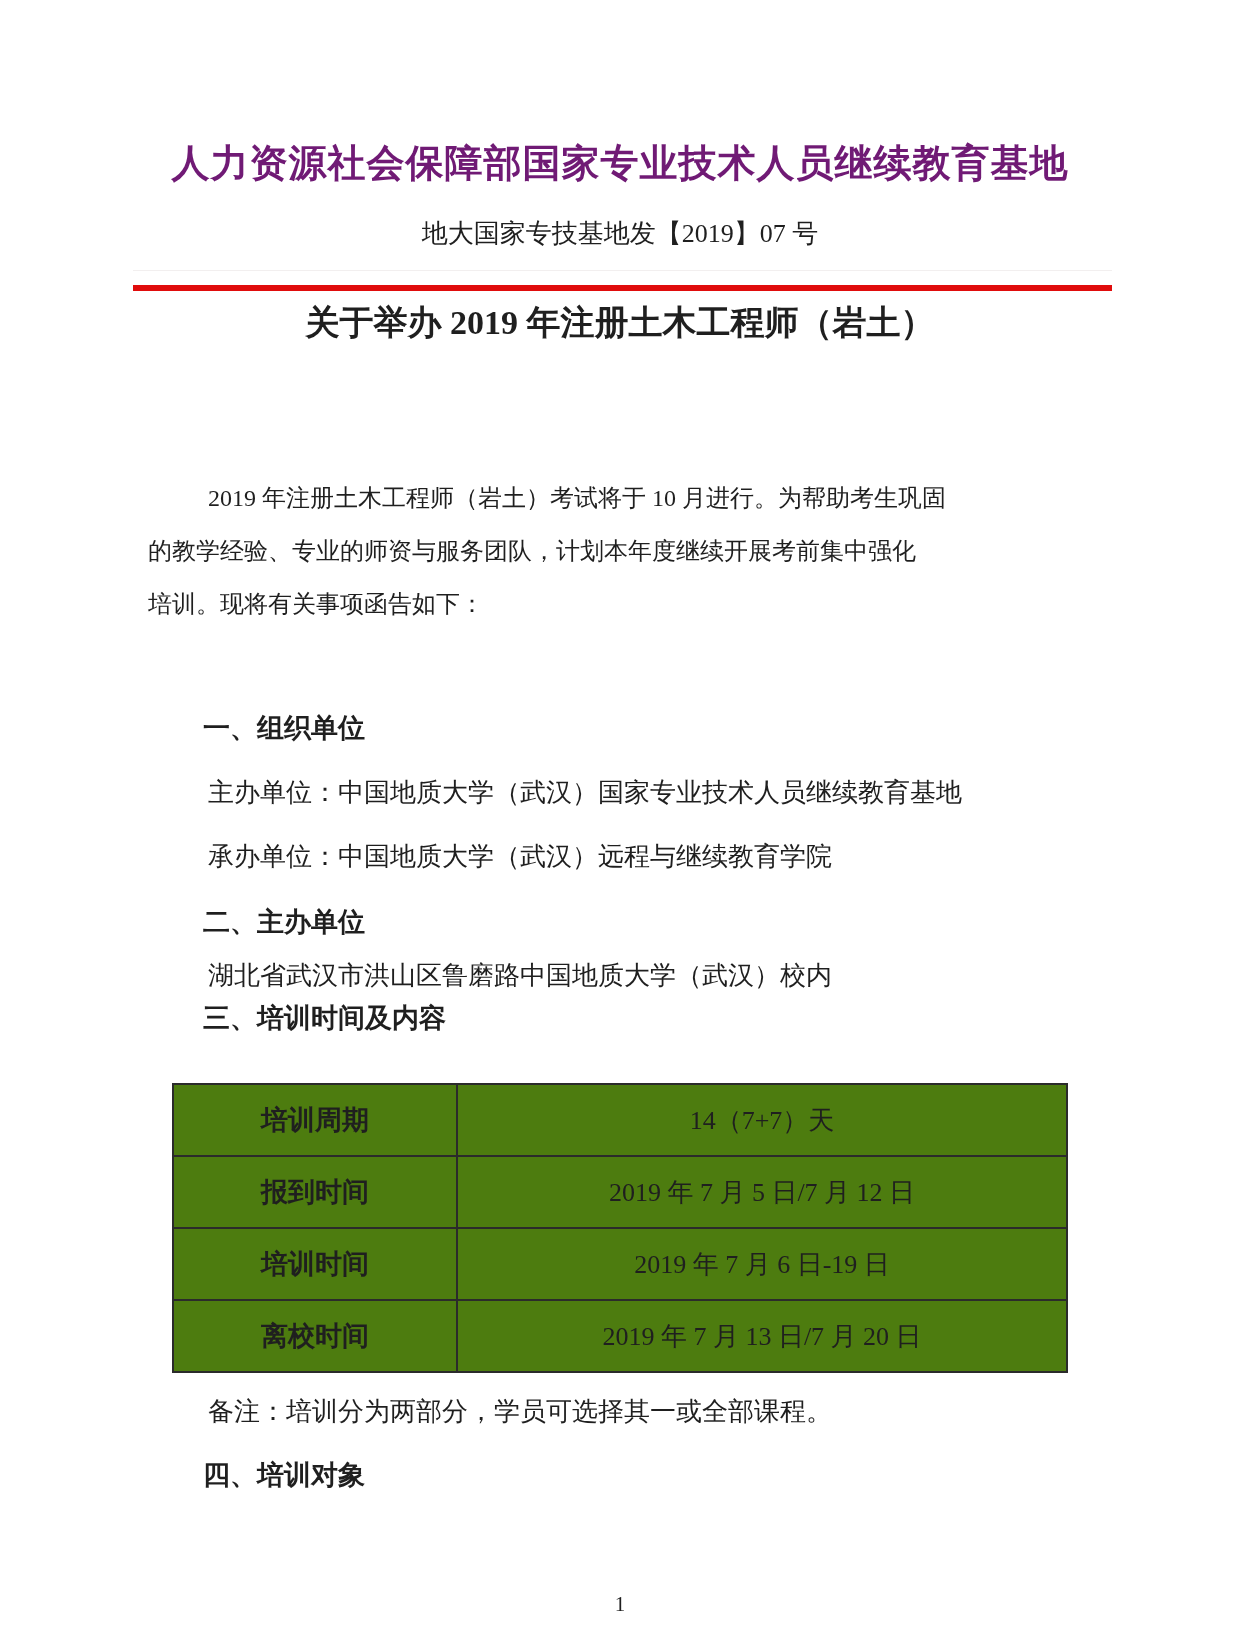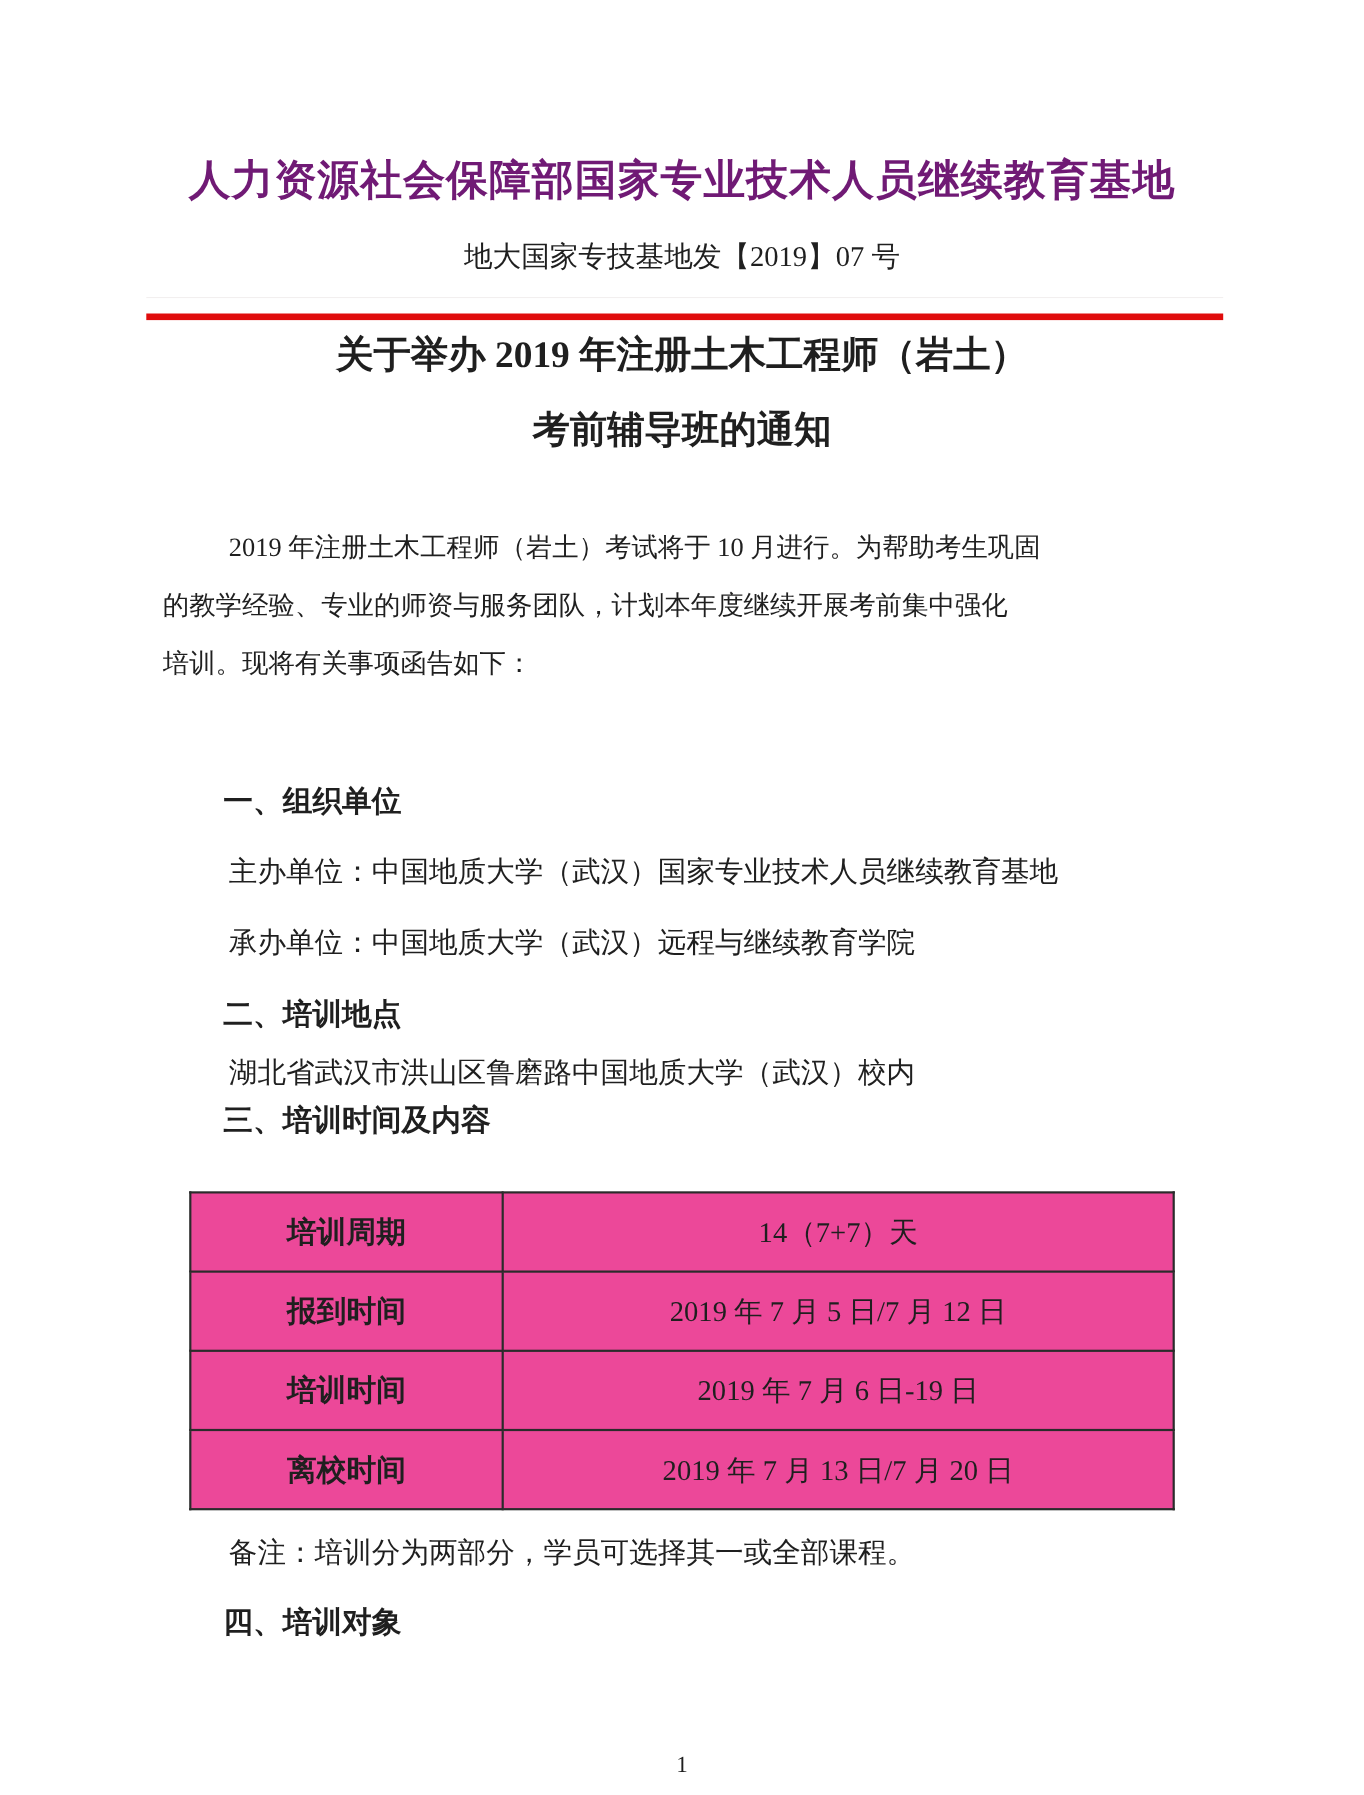--- a/index.html
+++ b/index.html
@@ -113,21 +113,21 @@
     top: 1083px;
     width: 896px;
     border-collapse: collapse;
     table-layout: fixed;
   }
   table.schedule td {
     border: 2px solid #2b2b2b;
     height: 68px;
     text-align: center;
     vertical-align: middle;
-    background: #ec4899;
+    background: #4d7c0f;
   }
   td.cell-label {
     width: 280px;
     font-family: "Liberation Sans", "DejaVu Sans", sans-serif;
     font-weight: bold;
     font-size: 27px;
   }
   td.cell-value {
     font-size: 26px;
     margin-top: 22px;
@@ -145,33 +145,32 @@
 <body>
 
 <div class="page">
 
   <div class="org-title">人力资源社会保障部国家专业技术人员继续教育基地</div>
   <div class="doc-number">地大国家专技基地发【2019】07 号</div>
   <div class="faint-line"></div>
   <div class="red-line"></div>
 
   <div class="doc-title t1">关于举办 2019 年注册土木工程师（岩土）</div>
-  <div class="doc-title t2">考前辅导班的通知</div>
 
   <div class="intro">
     <div class="iline first">2019 年注册土木工程师（岩土）考试将于 10 月进行。为帮助考生巩固</div>
     <div class="iline">的教学经验、专业的师资与服务团队，计划本年度继续开展考前集中强化</div>
     <div class="iline">培训。现将有关事项函告如下：</div>
   </div>
 
   <div class="line heading y-h1">一、组织单位</div>
   <div class="line indent y-l1a">主办单位：中国地质大学（武汉）国家专业技术人员继续教育基地</div>
   <div class="line indent y-l1b">承办单位：中国地质大学（武汉）远程与继续教育学院</div>
 
-  <div class="line heading y-h2">二、培训地点</div>
+  <div class="line heading y-h2">二、主办单位</div>
   <div class="line indent y-l2a">湖北省武汉市洪山区鲁磨路中国地质大学（武汉）校内</div>
 
   <div class="line heading y-h3">三、培训时间及内容</div>
 
   <table class="schedule">
     <tbody>
       <tr>
         <td class="cell-label">培训周期</td>
         <td class="cell-value">14（7+7）天</td>
       </tr>

